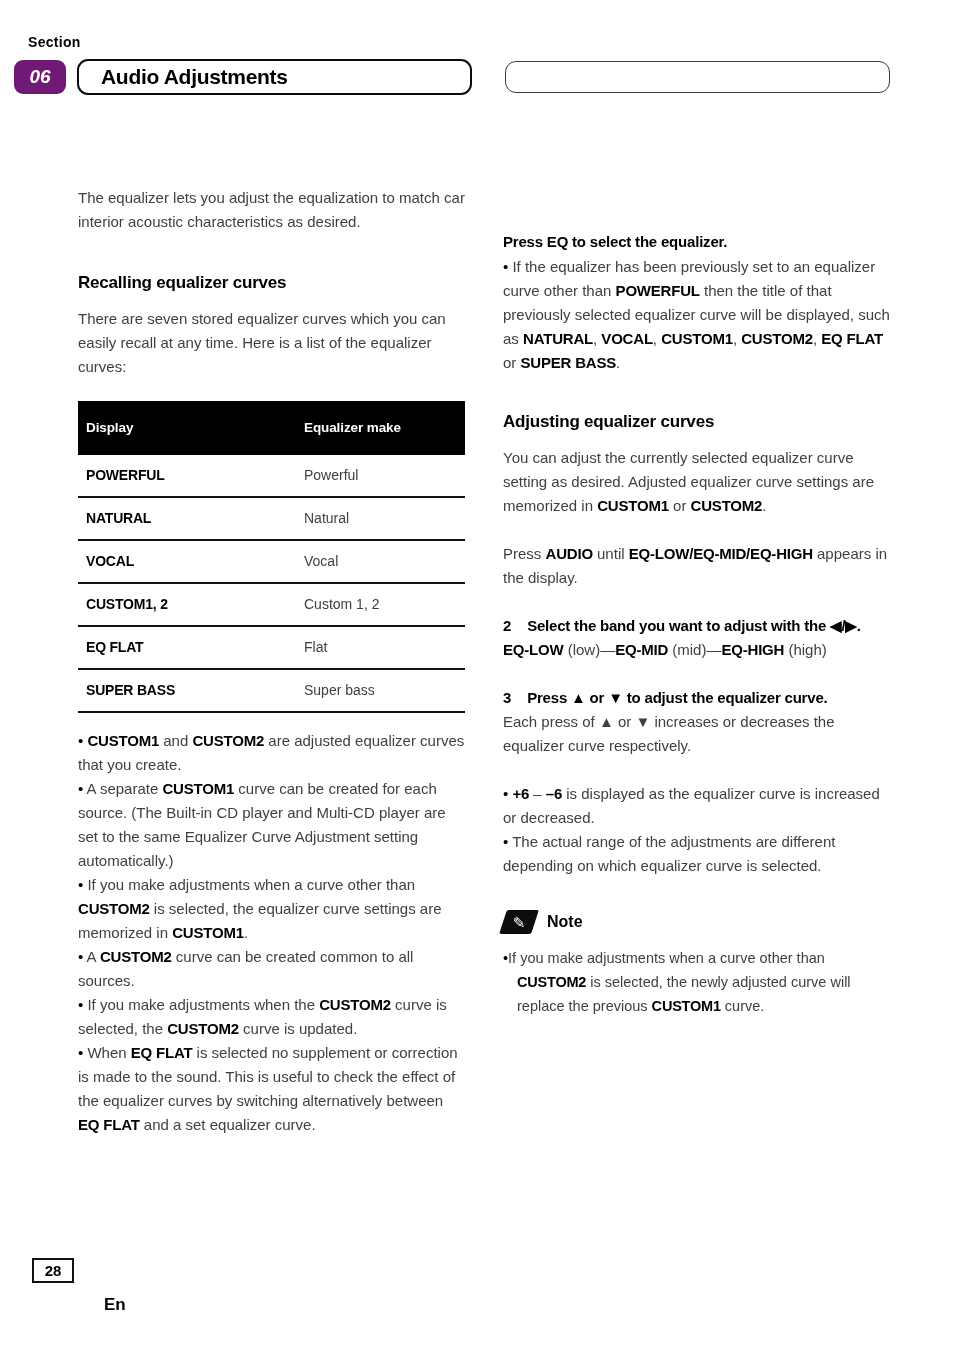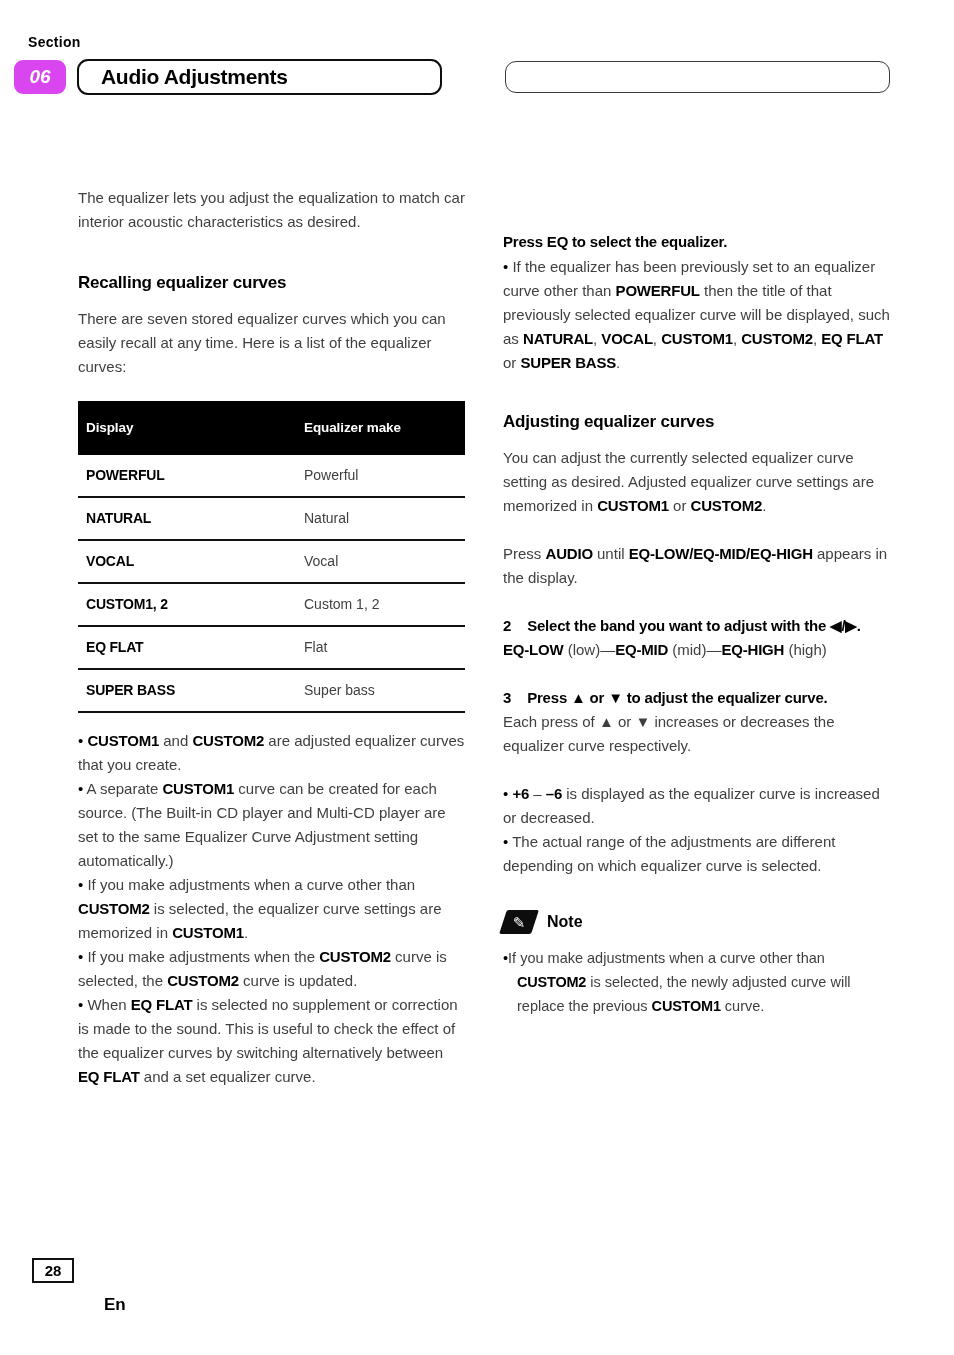--- a/index.html
+++ b/index.html
@@ -5,26 +5,26 @@
   * { margin:0; padding:0; box-sizing:border-box; }
   html,body { background:#e8e8e8; }
   body { font-family:"Liberation Sans", sans-serif; }
   .page {
     position:relative; width:954px; height:1355px; margin:0 auto;
     background:#ffffff; color:#3f3f3f; overflow:hidden;
   }
   .section-label { position:absolute; left:28px; top:34px; font-size:14px; font-weight:bold; color:#000; letter-spacing:.3px; }
   .header-row { position:absolute; left:14px; top:59px; display:flex; align-items:center; }
   .badge {
-    width:52px; height:34px; background:#d946ef; color:#fff; border-radius:9px;
+    width:52px; height:34px; background:#701a75; color:#fff; border-radius:9px;
     display:flex; align-items:center; justify-content:center;
     font-size:19px; font-weight:bold; font-style:italic;
   }
   .title-box {
-    margin-left:11px; width:365px; height:36px; border:2px solid #0d0d0d; border-radius:11px;
+    margin-left:11px; width:395px; height:36px; border:2px solid #0d0d0d; border-radius:11px;
     display:flex; align-items:center; padding-left:22px;
     font-size:21px; font-weight:bold; color:#000; letter-spacing:-0.3px; background:#fff;
   }
   .header-outline-box {
     position:absolute; left:505px; top:61px; width:385px; height:32px;
     border:1.5px solid #3a3a3a; border-radius:11px; background:#fff;
   }
   .main {
     position:absolute; left:78px; top:186px; width:812px;
     display:grid; grid-template-columns:387px 387px; column-gap:38px;
@@ -131,20 +131,21 @@
             <td class="disp">SUPER BASS</td>
             <td>Super bass</td>
           </tr>
         </tbody>
       </table>
 
       <ul class="bullets">
         <li><span class="b">CUSTOM1</span><span> and </span><span class="b">CUSTOM2</span><span> are adjusted equalizer curves that you create.</span></li>
         <li><span>A separate </span><span class="b">CUSTOM1</span><span> curve can be created for each source. (The Built-in CD player and Multi-CD player are set to the same Equalizer Curve Adjustment setting automatically.)</span></li>
         <li><span>If you make adjustments when a curve other than </span><span class="b">CUSTOM2</span><span> is selected, the equalizer curve settings are memorized in </span><span class="b">CUSTOM1</span><span>.</span></li>
+        <li><span>A </span><span class="b">CUSTOM2</span><span> curve can be created common to all sources.</span></li>
         <li><span>If you make adjustments when the </span><span class="b">CUSTOM2</span><span> curve is selected, the </span><span class="b">CUSTOM2</span><span> curve is updated.</span></li>
         <li><span>When </span><span class="b">EQ FLAT</span><span> is selected no supplement or correction is made to the sound. This is useful to check the effect of the equalizer curves by switching alternatively between </span><span class="b">EQ FLAT</span><span> and a set equalizer curve.</span></li>
       </ul>
     </div>
 
     <div class="col">
       <p class="lead">Press EQ to select the equalizer.</p>
       <ul class="bullets-plain">
         <li><span>If the equalizer has been previously set to an equalizer curve other than </span><span class="b">POWERFUL</span><span> then the title of that previously selected equalizer curve will be displayed, such as </span><span class="b">NATURAL</span><span>, </span><span class="b">VOCAL</span><span>, </span><span class="b">CUSTOM1</span><span>, </span><span class="b">CUSTOM2</span><span>, </span><span class="b">EQ FLAT</span><span> or </span><span class="b">SUPER BASS</span><span>.</span></li>
       </ul>

